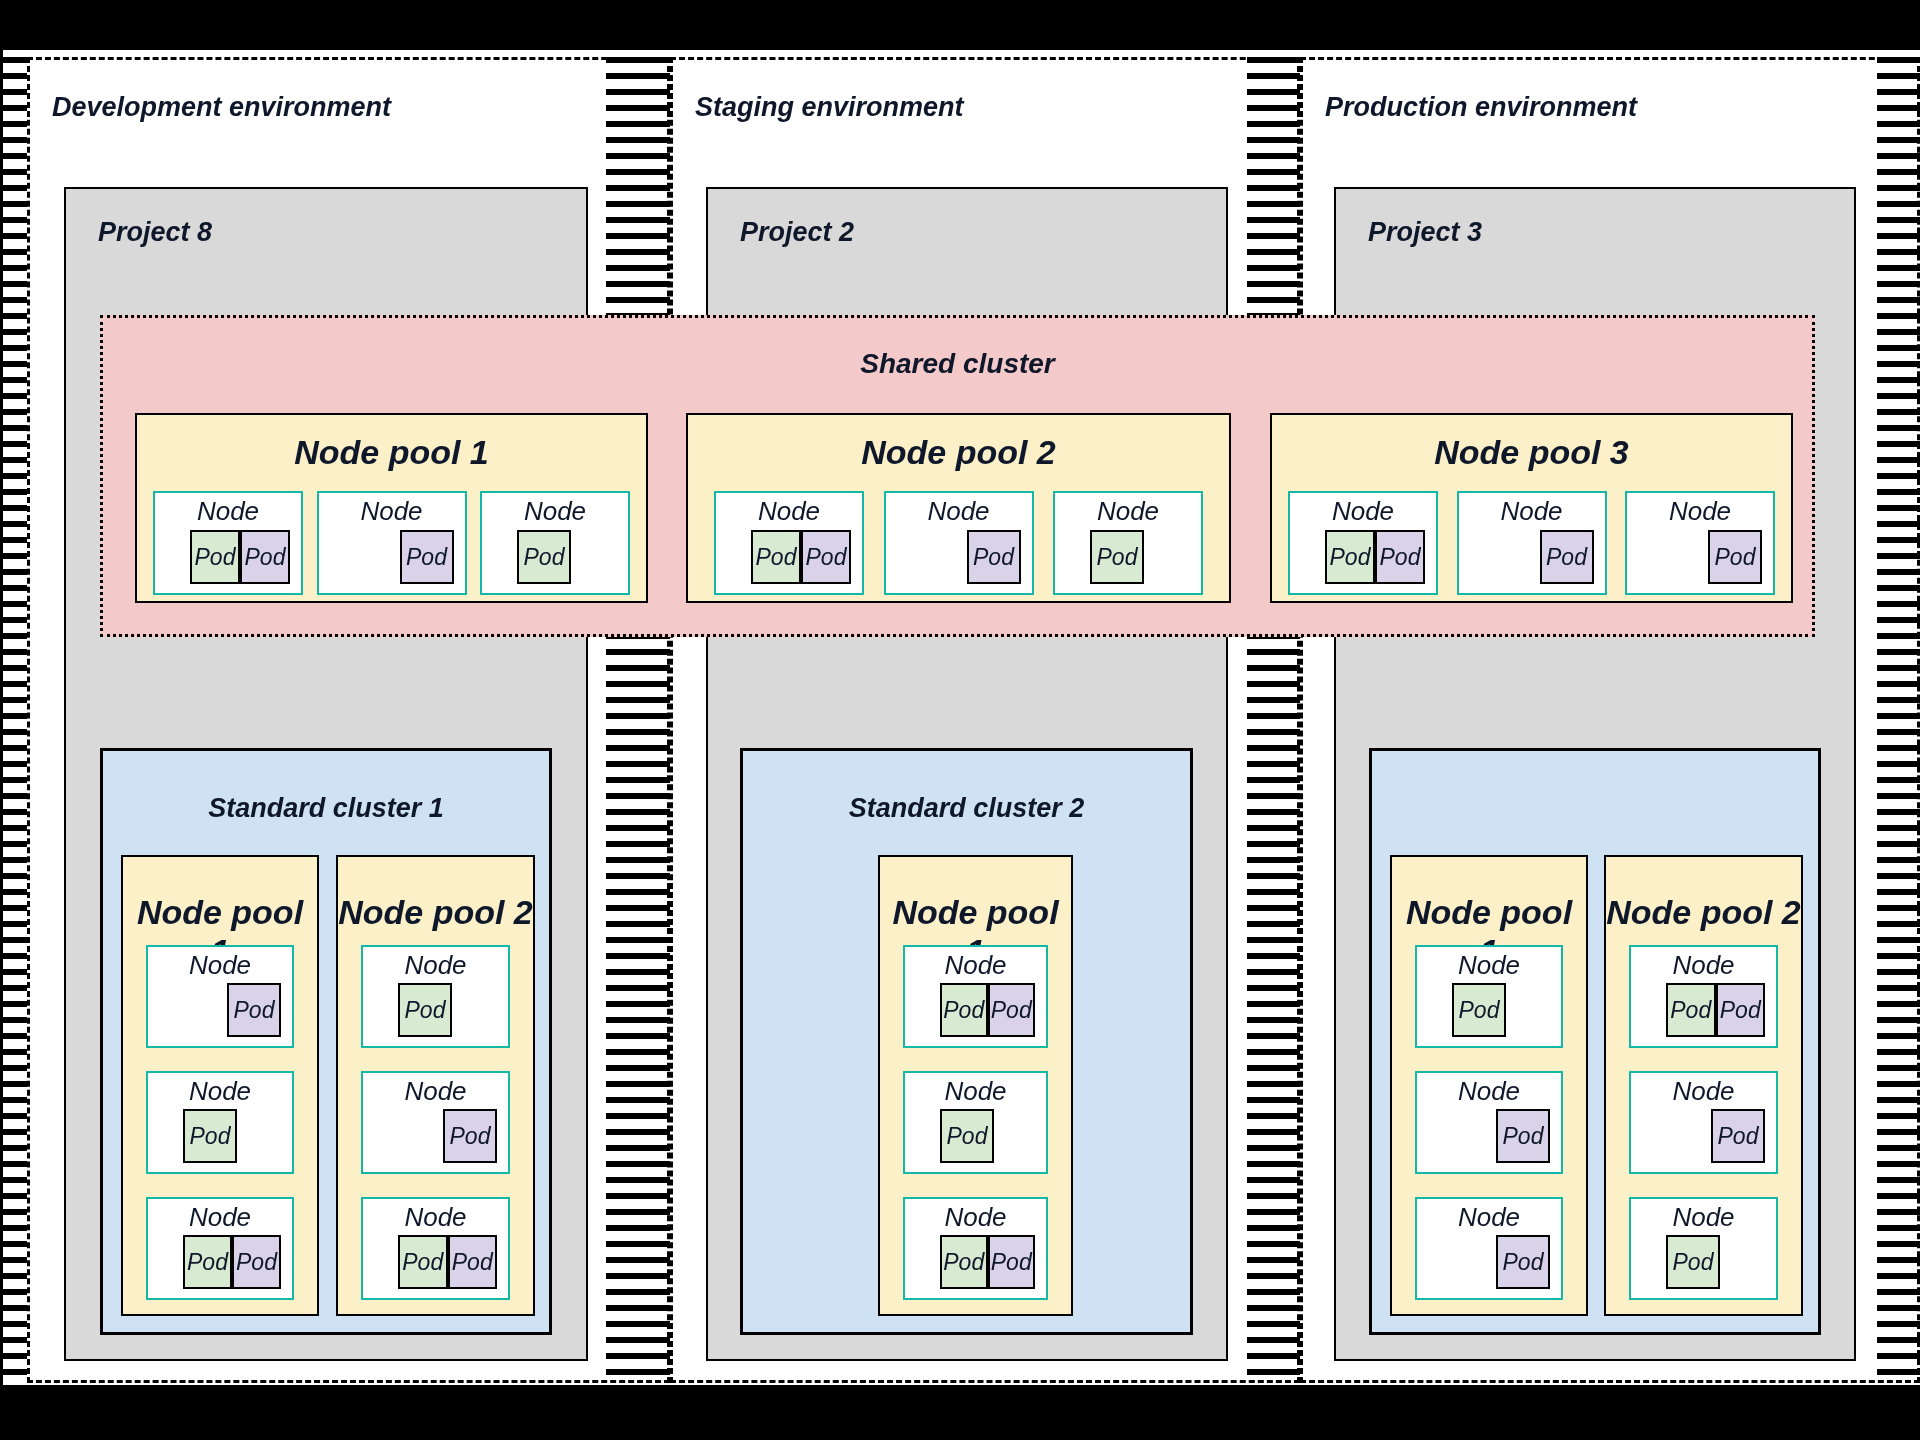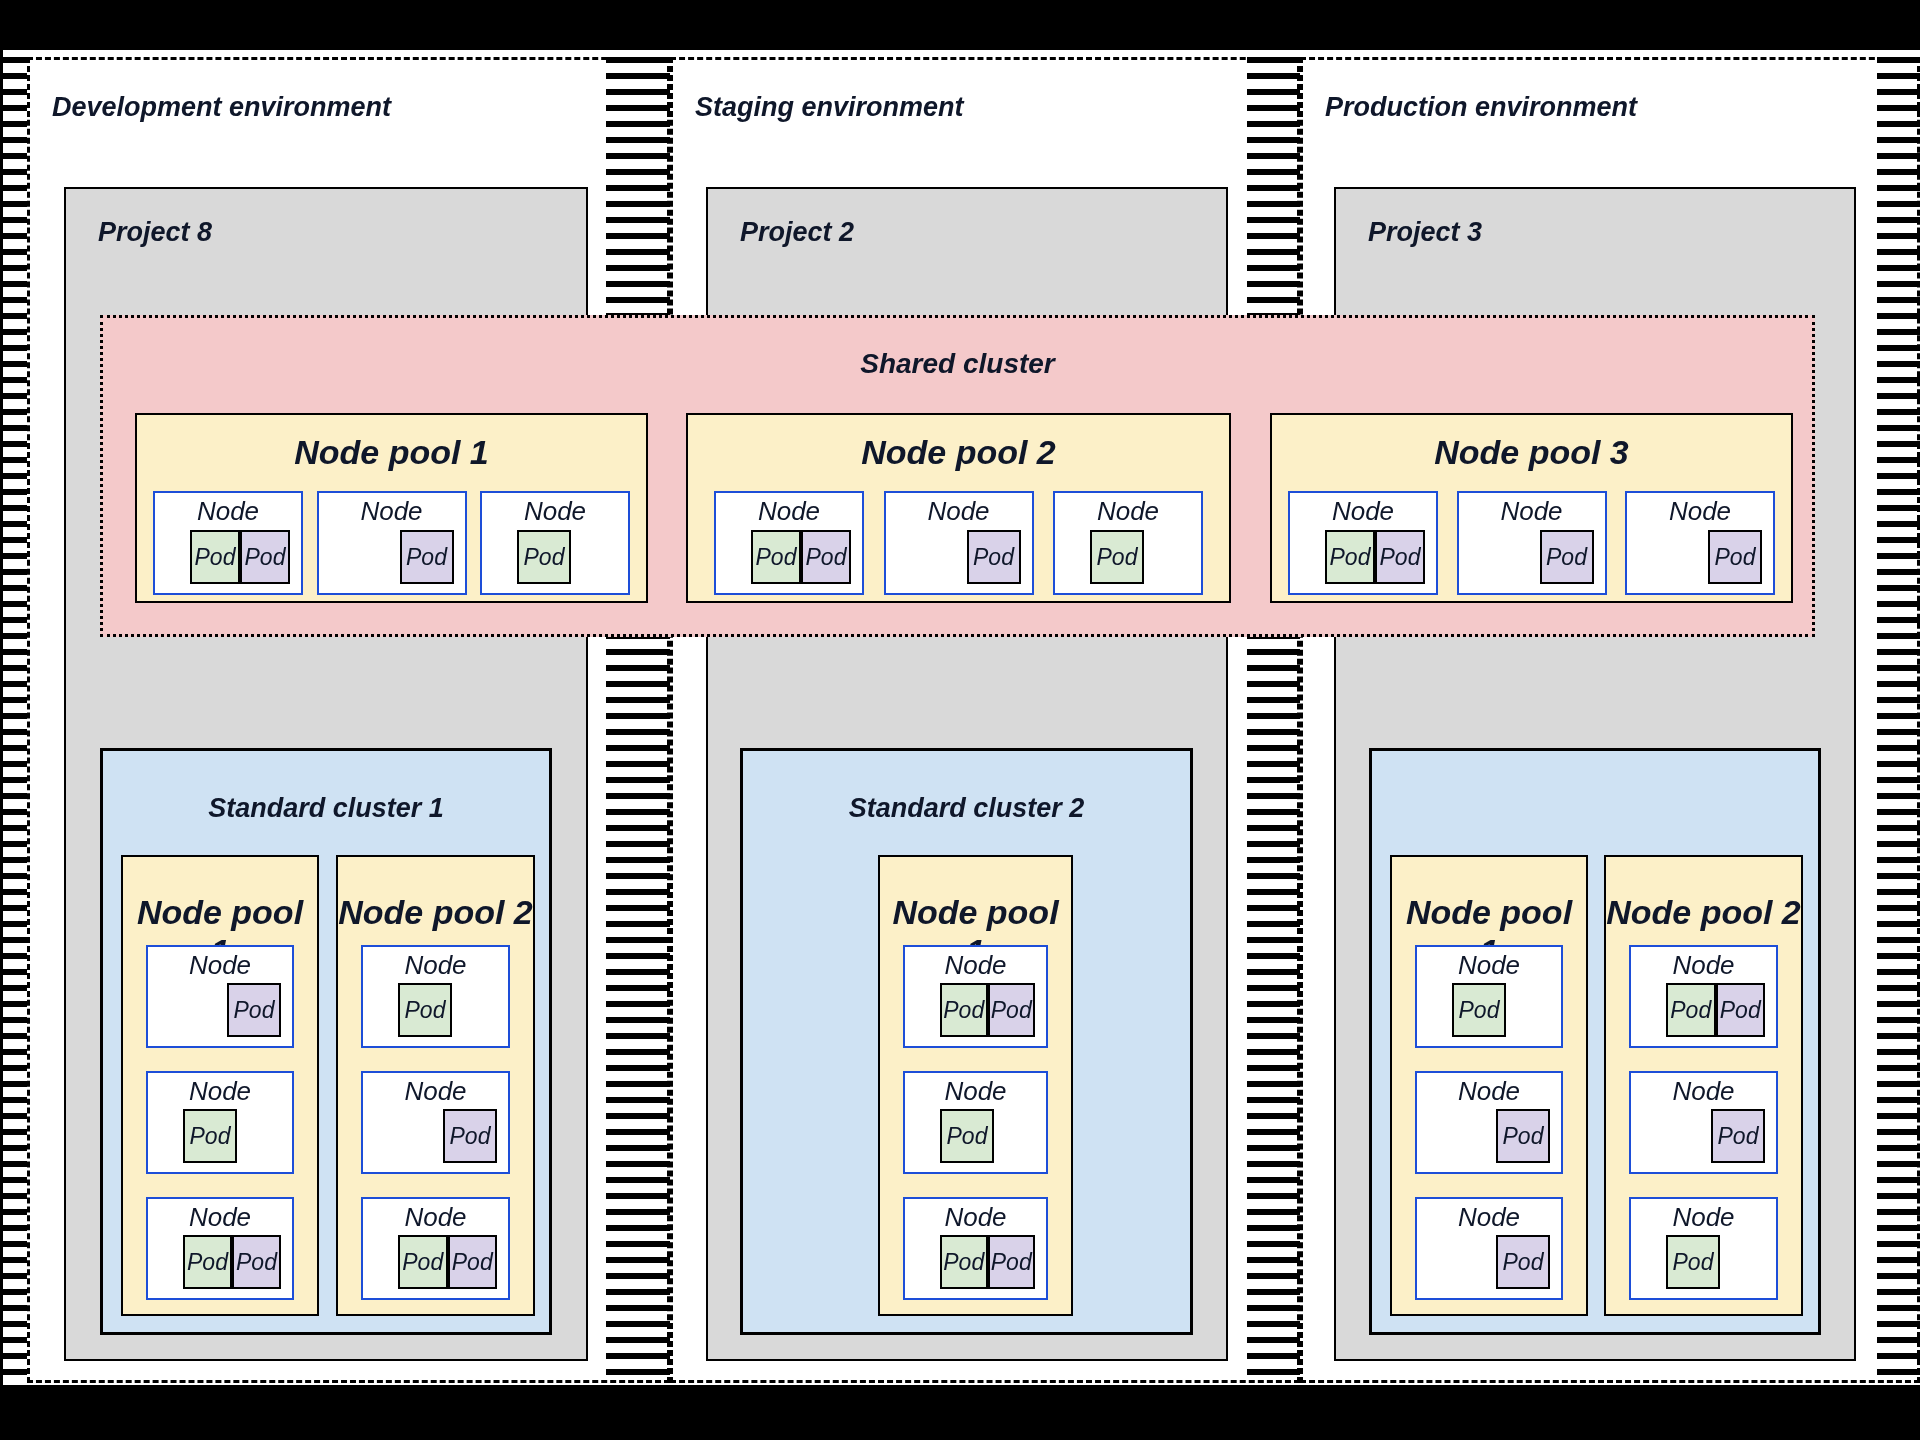--- a/index.html
+++ b/index.html
@@ -15,21 +15,21 @@
   .env-title{position:absolute;left:22px;top:32px;font-weight:bold;font-size:27px;white-space:nowrap;}
   .project{position:absolute;top:127px;height:1174px;background:#d9d9d9;border:2px solid #000;box-sizing:border-box;}
   .project-title{position:absolute;left:32px;top:28px;font-weight:bold;font-size:27px;}
   .cluster{position:absolute;top:559px;height:587px;background:#cfe2f3;border:3px solid #000;box-sizing:border-box;}
   .cluster-title{margin-top:42px;text-align:center;font-weight:bold;font-size:27px;}
   .pool{position:absolute;background:#fcf0c8;border:2px solid #000;box-sizing:border-box;}
   .v-pool{top:104px;height:461px;}
   .pool-title{text-align:center;font-weight:bold;font-size:34px;}
   .v-pool .pool-title{margin-top:36px;}
   .v-nodes{position:absolute;top:88px;left:23px;right:23px;display:flex;flex-direction:column;gap:23px;}
-  .node{position:relative;background:#fff;border:2px solid #1d4ed8;box-sizing:border-box;height:103px;}
+  .node{position:relative;background:#fff;border:2px solid #14b8a6;box-sizing:border-box;height:103px;}
   .node-label{text-align:center;font-size:26px;margin-top:3px;}
   .pods{position:absolute;left:11px;right:11px;bottom:9px;height:54px;display:flex;padding-left:24px;}
   .pods.pair{justify-content:space-between;}
   .pods.left{justify-content:flex-start;}
   .pods.right{justify-content:flex-end;}
   .pod{width:54px;height:54px;border:2px solid #000;box-sizing:border-box;display:flex;
        align-items:center;justify-content:center;font-size:23px;}
   .pod.green{background:#d9ead3;}
   .pod.purple{background:#d9d2e9;}
   .shared{position:absolute;left:100px;top:315px;width:1715px;height:322px;background:#f4c9ca;

